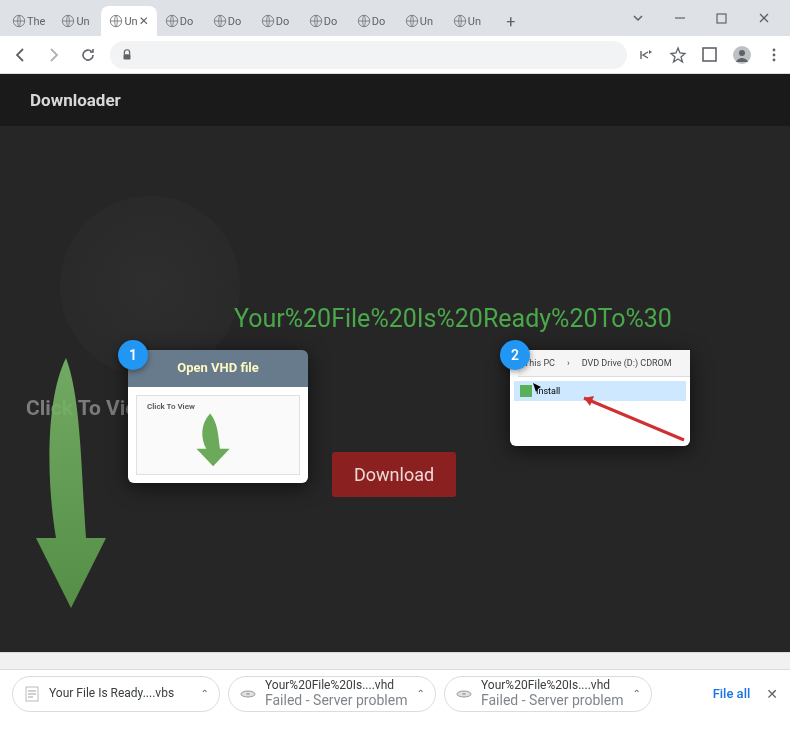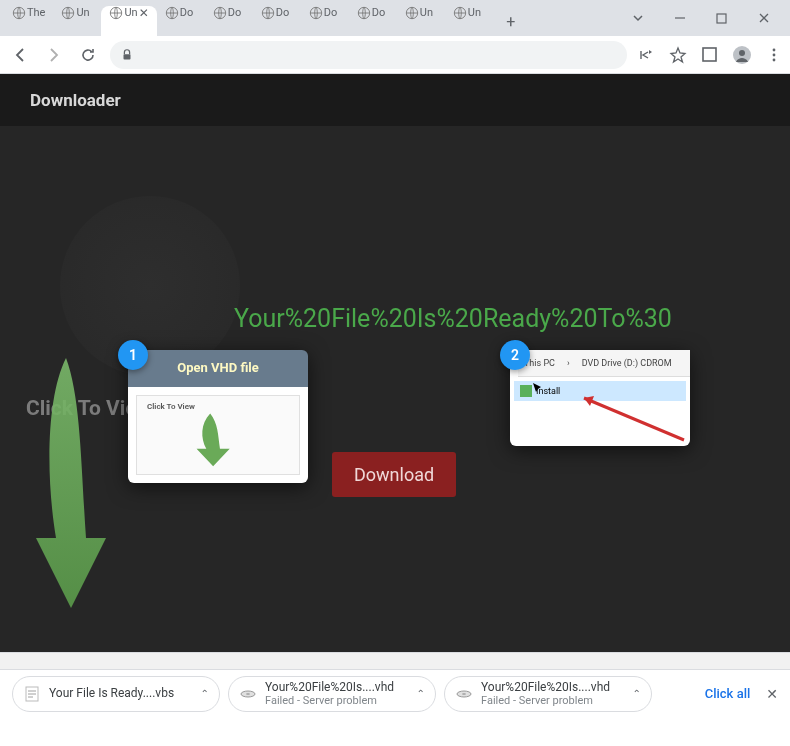--- a/index.html
+++ b/index.html
@@ -2,21 +2,21 @@
 <html><head>
 <meta charset="utf-8">
 <style>
 * { margin: 0; padding: 0; box-sizing: border-box; font-family: -apple-system, BlinkMacSystemFont, "Segoe UI", Roboto, Arial, sans-serif; }
 body { width: 790px; height: 746px; background: #fff; overflow: hidden; position: relative; }
 .window-controls { position: absolute; top: 0; right: 0; display: flex; padding: 4px 8px; gap: 18px; align-items: center; height: 36px; }
 .window-controls span { width: 24px; text-align: center; color: #5f6368; font-size: 14px; }
 
 
 .tabstrip { display: flex; align-items: center; height: 36px; background: #dee1e6; padding: 6px 4px 0 4px; }
-.tab { display: flex; gap: 1px; padding: 0 8px; height: 30px; min-width: 48px; max-width: 54px; position: relative; border-radius: 8px 8px 0 0; font-size: 11px; color: #5f6368; overflow: hidden; }
+.tab { display: flex; align-items: center; gap: 1px; padding: 0 8px; height: 30px; min-width: 48px; max-width: 54px; position: relative; border-radius: 8px 8px 0 0; font-size: 11px; color: #5f6368; overflow: hidden; }
 .tab.active { background: #fff; max-width: 62px; }
 .tab .favicon { width: 14px; height: 14px; flex-shrink: 0; }
 .tab .ttitle { white-space: nowrap; overflow: hidden; }
 .tab .tclose { margin-left: auto; font-size: 12px; color: #5f6368; }
 .newtab { width: 28px; height: 28px; display: flex; align-items: center; justify-content: center; color: #5f6368; font-size: 16px; margin-left: 4px; }
 
 
 .toolbar { display: flex; align-items: center; height: 38px; background: #fff; border-bottom: 1px solid #dadce0; padding: 0 8px; gap: 10px; }
 .nav-btn { width: 24px; height: 24px; display: flex; align-items: center; justify-content: center; color: #5f6368; }
 .omnibox { flex: 1; height: 28px; background: #f1f3f4; border-radius: 14px; display: flex; align-items: center; padding: 0 10px; }
@@ -65,21 +65,21 @@
 
 
 .hscroll { height: 17px; background: #f1f1f1; border-top: 1px solid #dadce0; }
 
 
 .dl-shelf { height: 48px; background: #fff; border-top: 1px solid #dadce0; display: flex; align-items: center; padding: 0 12px; gap: 8px; }
 .dl-item { display: flex; align-items: center; gap: 8px; padding: 6px 10px; border: 1px solid #dadce0; border-radius: 18px; font-size: 12px; color: #3c4043; height: 36px; }
 .dl-item.wide { width: 208px; }
 .dl-item .ic { width: 18px; height: 18px; flex-shrink: 0; }
 .dl-item .txt { display: flex; flex-direction: column; line-height: 1.2; overflow: hidden; }
-.dl-item .txt .sub { font-size: 11px; color: #80868b; }
+.dl-item .txt .sub { font-size: 14px; color: #80868b; }
 .dl-chev { margin-left: auto; color: #5f6368; font-size: 10px; }
 .shelf-right { margin-left: auto; display: flex; align-items: center; gap: 16px; }
 .show-all { color: #1a73e8; font-size: 13px; font-weight: 500; }
 .shelf-close { color: #5f6368; font-size: 14px; }
 
 svg { display: block; }
 </style>
 </head>
 <body>
 
@@ -327,16 +327,16 @@
         <ellipse cx="9" cy="9" rx="7" ry="3" fill="#e0e0e0" stroke="#999"></ellipse>
         <ellipse cx="9" cy="9" rx="2" ry="0.8" fill="#999"></ellipse>
       </svg>
     <div class="txt">
         <span>Your%20File%20Is....vhd</span>
         <span class="sub">Failed - Server problem</span>
       </div>
     <span class="dl-chev">⌃</span>
   </div>
   <div class="shelf-right">
-    <span class="show-all">Click all</span>
+    <span class="show-all">File all</span>
     <span class="shelf-close">✕</span>
   </div>
 </div>
 
 </body></html>

